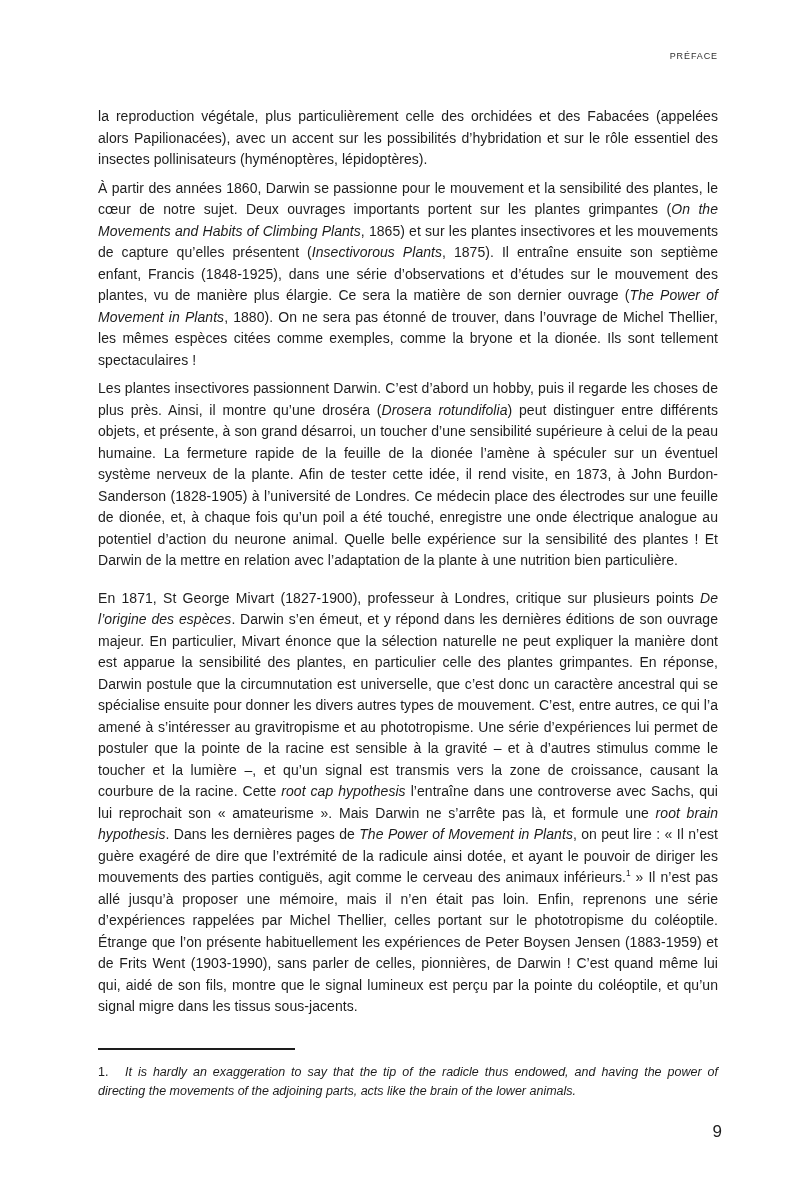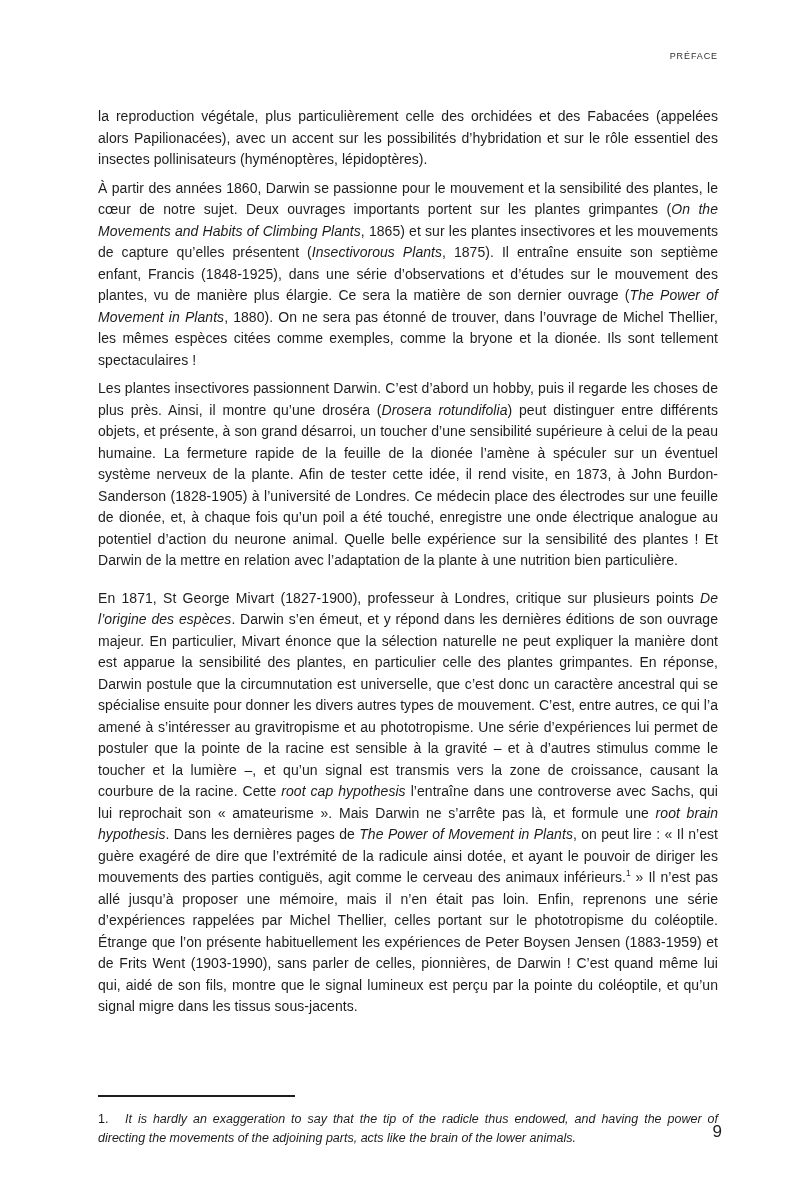--- a/index.html
+++ b/index.html
@@ -33,21 +33,21 @@
     text-align: justify;
     color: #1d1d1d;
   }
   .para { margin-bottom: 7px; }
   .para:last-child { margin-bottom: 0; margin-top: 16px; }
   .body-text i, .footnote i { font-style: italic; }
   sup { font-size: 0.6em; vertical-align: super; line-height: 0; }
   .footnote-block {
     position: absolute;
     left: 98px;
-    top: 1095px;
+    top: 1048px;
     width: 620px;
   }
   .footnote-rule {
     width: 197px;
     height: 0;
     border-top: 2px solid #1d1d1d;
     margin-bottom: 13px;
   }
   .footnote {
     font-size: 12.5px;

